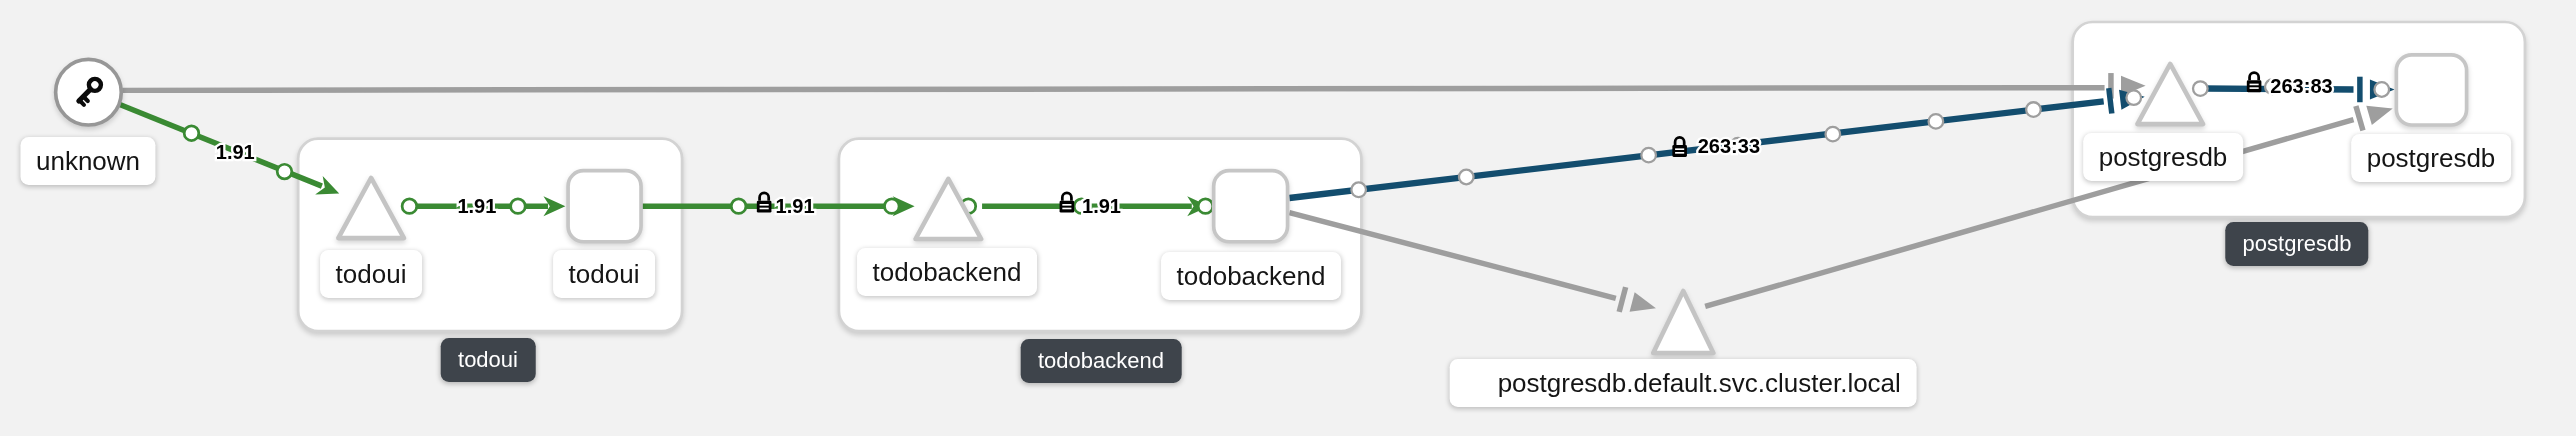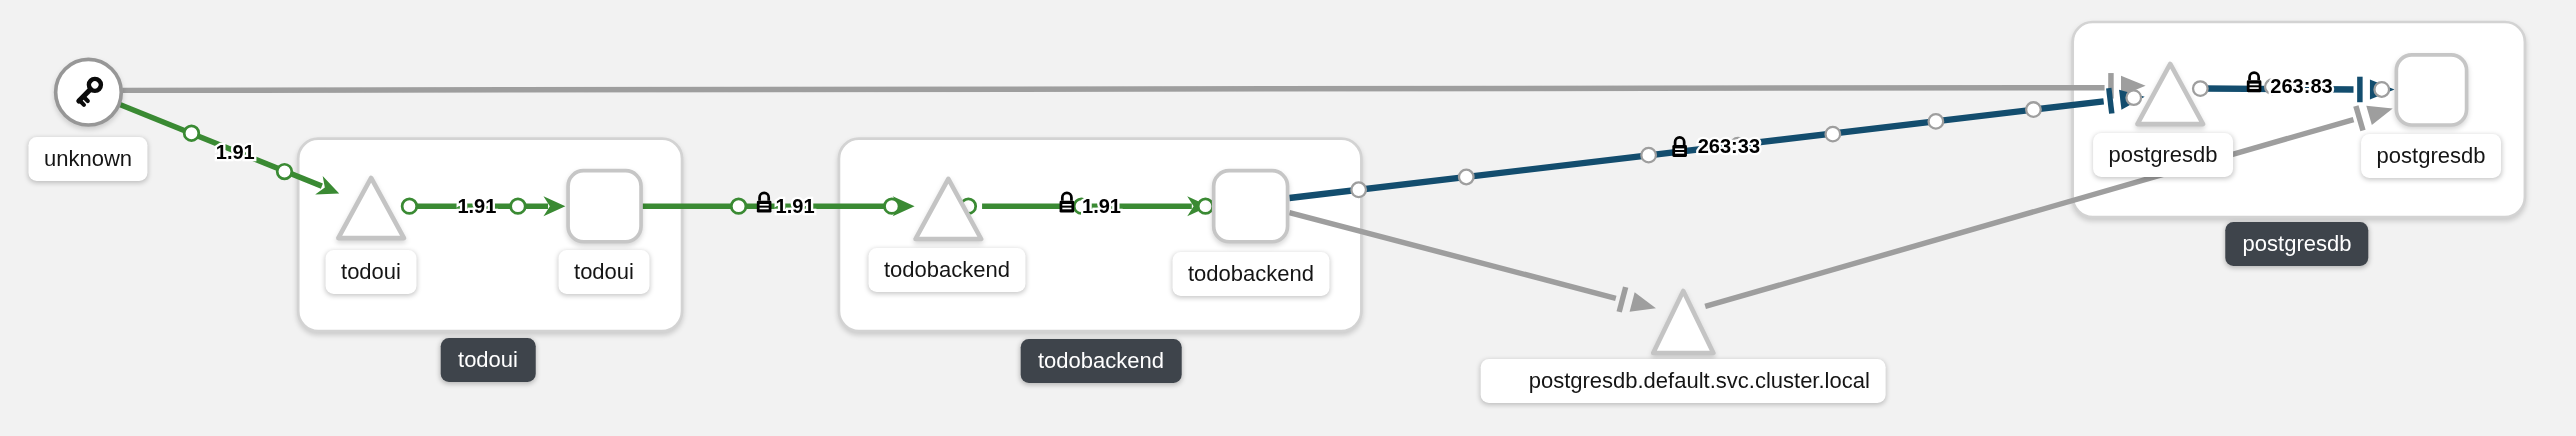--- a/index.html
+++ b/index.html
@@ -29,21 +29,21 @@
 
   .elabel {
     font-size:22px; font-weight:bold; fill:#000000;
     stroke:#ffffff; stroke-width:5; paint-order:stroke;
     text-anchor:middle; font-family:"Liberation Sans", sans-serif;
   }
 
   .nlabel {
     position:absolute; transform:translateX(-50%);
     background:#ffffff; color:#151515;
-    font-size:22px; line-height:1;
+    font-size:26px; line-height:1;
     padding:11px 15.5px; border-radius:8.2px;
     box-shadow:0 1.8px 5.5px rgba(0,0,0,0.22);
     white-space:nowrap;
   }
   .gbadge {
     position:absolute; transform:translateX(-50%);
     background:#3e444b; color:#ffffff;
     font-size:22px; line-height:1;
     padding:11px 17.3px; border-radius:8.2px;
     box-shadow:0 1.8px 5.5px rgba(0,0,0,0.25);

